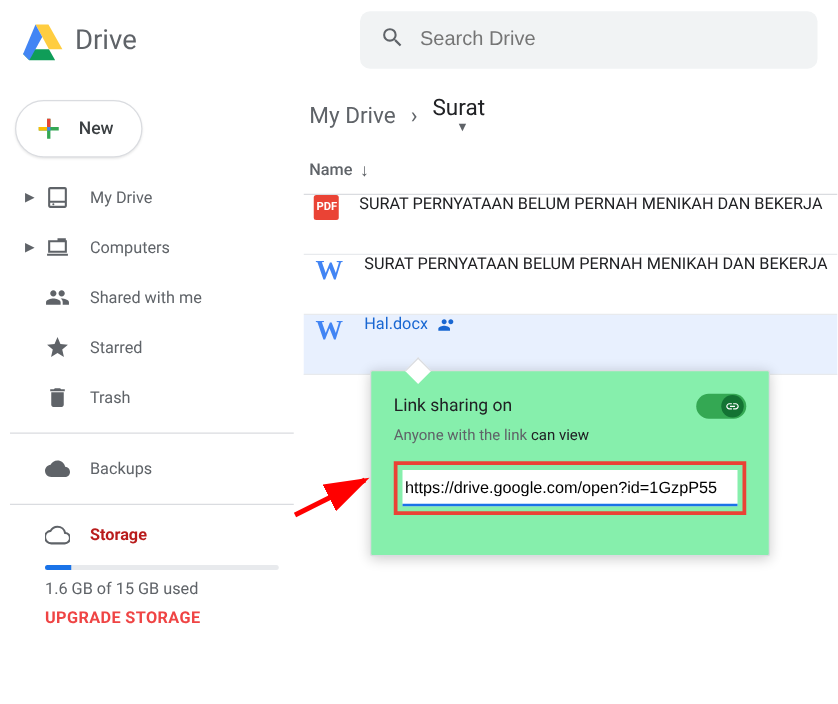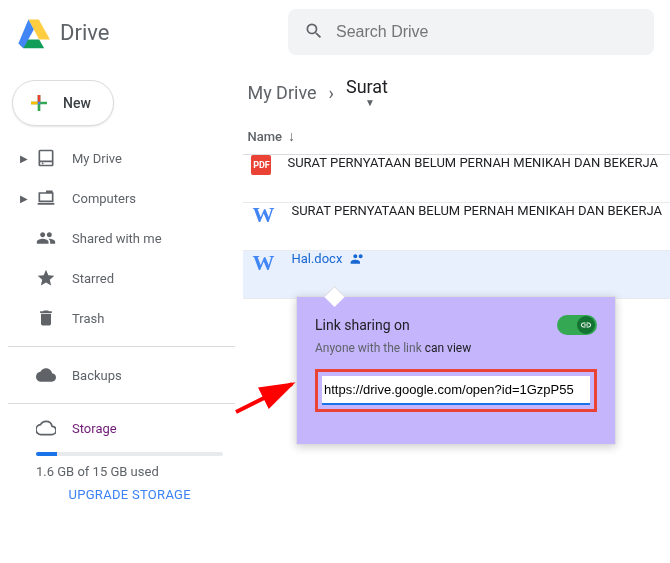--- a/index.html
+++ b/index.html
@@ -19,46 +19,46 @@
 .plus-icon { width: 24px; height: 24px; margin-right: 12px; }
 .new-btn-label { font-size: 14px; font-weight: 500; color: #3c4043; }
 
 .nav-item { display: flex; align-items: center; height: 40px; padding: 0 12px; border-radius: 0 20px 20px 0; cursor: pointer; color: #5f6368; }
 .nav-arrow { width: 12px; color: #5f6368; font-size: 10px; }
 .nav-icon { width: 20px; height: 20px; margin: 0 16px 0 4px; display: flex; align-items: center; justify-content: center; }
 .nav-label { font-size: 13px; }
 .sep { border-top: 1px solid #dadce0; margin: 8px 0; }
 
 .storage-sec { padding: 0 12px 0 28px; }
-.storage-title { font-size: 13px; color: #701a75; font-weight: 400; }
+.storage-title { font-size: 13px; color: #b91c1c; font-weight: 700; }
 .storage-bar { height: 4px; background: #e8eaed; border-radius: 2px; margin: 8px 0; overflow: hidden; }
 .storage-fill { height: 100%; background: #1a73e8; width: 11%; }
 .storage-text { font-size: 13px; color: #5f6368; margin-bottom: 8px; }
-.storage-upgrade { font-size: 13px; color: #3b82f6; font-weight: 400; cursor: pointer; letter-spacing: 0.3px; text-align: center; }
+.storage-upgrade { font-size: 13px; color: #ef4444; font-weight: 700; cursor: pointer; letter-spacing: 0.3px; }
 
 .content { flex: 1; padding: 4px 0 0 8px; }
 .breadcrumb { display: flex; align-items: center; padding: 8px 0 12px 4px; font-size: 18px; color: #5f6368; }
 .bc-item { cursor: pointer; }
 .bc-sep { margin: 0 12px; color: #5f6368; }
 .bc-current { color: #202124; display: flex; align-items: center; flex-direction: column; }
 .bc-caret { margin-left: 6px; font-size: 10px; color: #5f6368; }
 
 .col-header { display: flex; align-items: center; padding: 8px 0 10px 4px; border-bottom: 1px solid #dadce0; color: #5f6368; font-size: 13px; font-weight: 500; }
 .sort-arrow { margin-left: 6px; font-size: 14px; }
 
 .file-row { display: flex; height: 48px; padding: 0 8px; border-bottom: 1px solid #e8eaed; cursor: pointer; }
 .file-row.selected { background: #e8f0fe; color: #1967d2; }
 .file-icon { width: 24px; height: 24px; margin-right: 16px; display: flex; align-items: center; justify-content: center; font-weight: bold; font-size: 13px; }
 .pdf-icon { background: #ea4335; color: #fff; border-radius: 2px; width: 20px; height: 20px; font-size: 9px; }
 .docx-icon { color: #4285f4; font-family: Georgia, serif; font-size: 22px; font-weight: bold; }
 .file-name { font-size: 13px; white-space: nowrap; overflow: hidden; }
 .file-row.selected .file-name { color: #1967d2; font-weight: 400; }
 .shared-icon { margin-left: 8px; color: #1967d2; }
 
-.popup { position: absolute; left: 296px; top: 296px; width: 320px; background: #c4b5fd; border: 1px solid #dadce0; border-radius: 2px; box-shadow: 0 2px 10px rgba(0,0,0,0.2); padding: 18px; z-index: 10; }
+.popup { position: absolute; left: 296px; top: 296px; width: 320px; background: #86efac; border: 1px solid #dadce0; border-radius: 2px; box-shadow: 0 2px 10px rgba(0,0,0,0.2); padding: 18px; z-index: 10; }
 .popup::before { content: ''; position: absolute; top: -8px; left: 30px; width: 14px; height: 14px; background: #fff; border-top: 1px solid #dadce0; border-left: 1px solid #dadce0; transform: rotate(45deg); }
 .popup-header { display: flex; justify-content: space-between; align-items: center; margin-bottom: 6px; }
 .popup-title { font-size: 14px; color: #202124; }
 .toggle { width: 40px; height: 20px; background: #34a853; border-radius: 10px; position: relative; display: flex; align-items: center; justify-content: flex-end; padding-right: 2px; }
 .toggle-knob { width: 18px; height: 18px; background: #137333; border-radius: 50%; display: flex; align-items: center; justify-content: center; color: #fff; }
 .popup-sub { font-size: 12px; color: #5f6368; margin-bottom: 14px; }
 .popup-sub .perm { color: #202124; }
 .link-box { border: 3px solid #ea4335; padding: 4px; margin-bottom: 14px; }
 .link-input { width: 100%; border: none; border-bottom: 2px solid #1a73e8; padding: 6px 2px; font-size: 13px; outline: none; font-family: Arial; }
 .popup-settings { font-size: 13px; color: #5f6368; cursor: pointer; }

